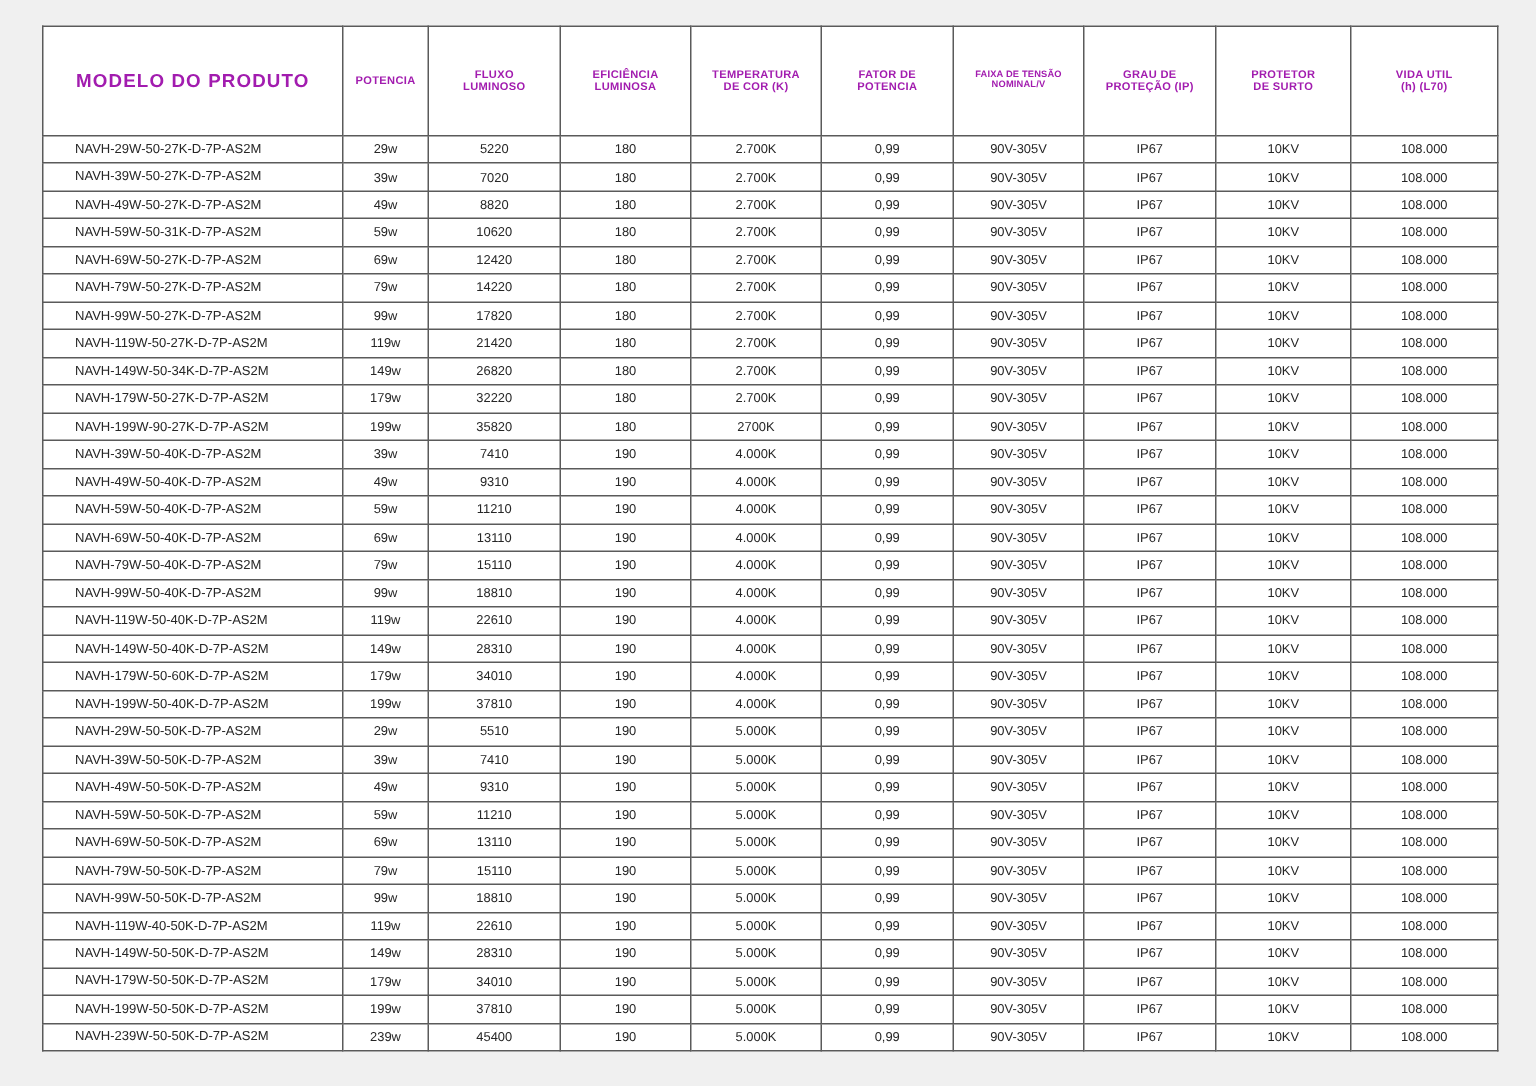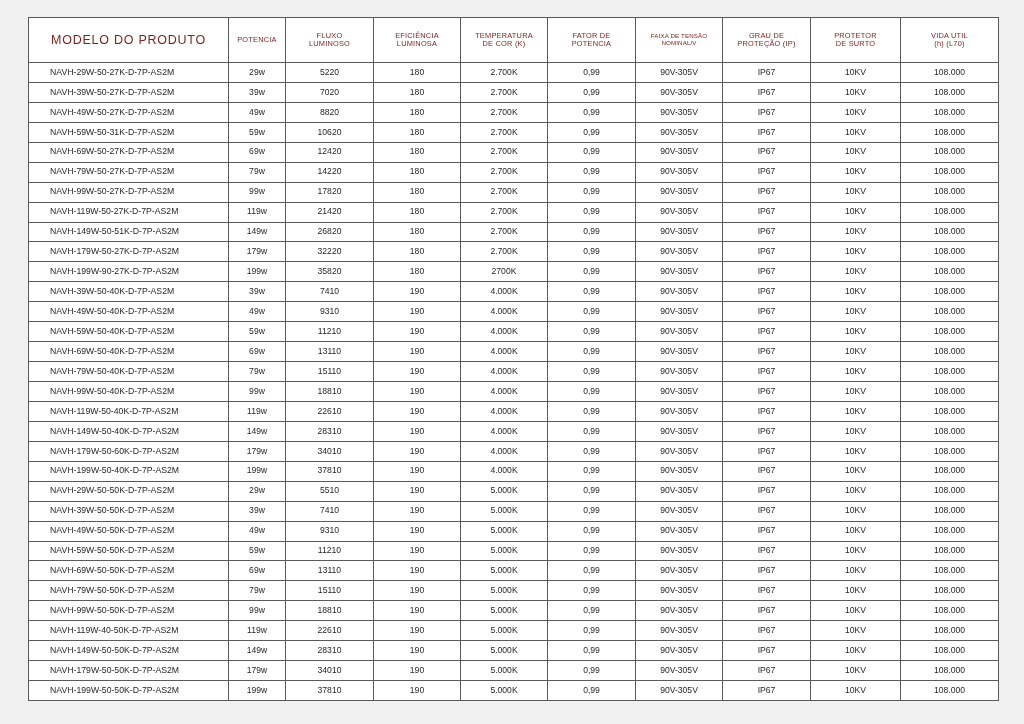--- a/index.html
+++ b/index.html
@@ -38,25 +38,25 @@
   table.spec-table th,
   table.spec-table td {
     border: 1px solid #5a5a5a;
   }
   table.spec-table {
     border: 1.5px solid #3d3d3d;
   }
 
   thead th {
     background: #ffffff;
-    color: #7f1d1d;
-    font-weight: normal;
+    color: #a21caf;
+    font-weight: bold;
     text-align: center;
     vertical-align: middle;
-    padding: 4px 2px;
+    padding: 18px 2px;
     line-height: 1.12;
     letter-spacing: 0.015em;
     height: 36px;
   }
 
   th.col-modelo {
     font-size: 12.5px;
     letter-spacing: 0.06em;
   }
   th.h-sm { font-size: 7.4px; letter-spacing: 0.03em; }
@@ -241,21 +241,21 @@
           <td>21420</td>
           <td>180</td>
           <td>2.700K</td>
           <td>0,99</td>
           <td>90V-305V</td>
           <td>IP67</td>
           <td>10KV</td>
           <td>108.000</td>
         </tr>
         <tr>
-          <td class="cell-modelo">NAVH-149W-50-51K-D-7P-AS2M</td>
+          <td class="cell-modelo">NAVH-149W-50-34K-D-7P-AS2M</td>
           <td>149w</td>
           <td>26820</td>
           <td>180</td>
           <td>2.700K</td>
           <td>0,99</td>
           <td>90V-305V</td>
           <td>IP67</td>
           <td>10KV</td>
           <td>108.000</td>
         </tr>
@@ -528,15 +528,27 @@
           <td>199w</td>
           <td>37810</td>
           <td>190</td>
           <td>5.000K</td>
           <td>0,99</td>
           <td>90V-305V</td>
           <td>IP67</td>
           <td>10KV</td>
           <td>108.000</td>
         </tr>
+        <tr>
+          <td class="cell-modelo">NAVH-239W-50-50K-D-7P-AS2M</td>
+          <td>239w</td>
+          <td>45400</td>
+          <td>190</td>
+          <td>5.000K</td>
+          <td>0,99</td>
+          <td>90V-305V</td>
+          <td>IP67</td>
+          <td>10KV</td>
+          <td>108.000</td>
+        </tr>
       </tbody>
   </table>
 </div>
 
 </body></html>

